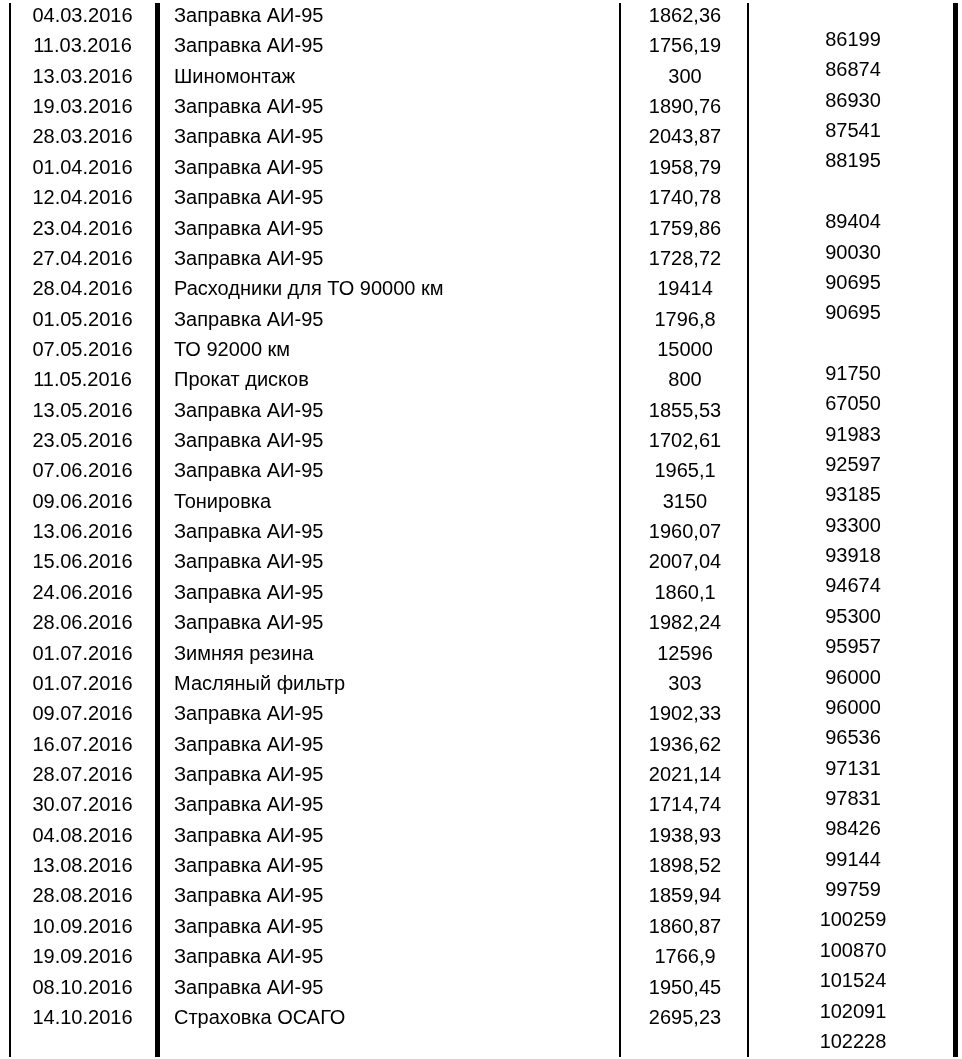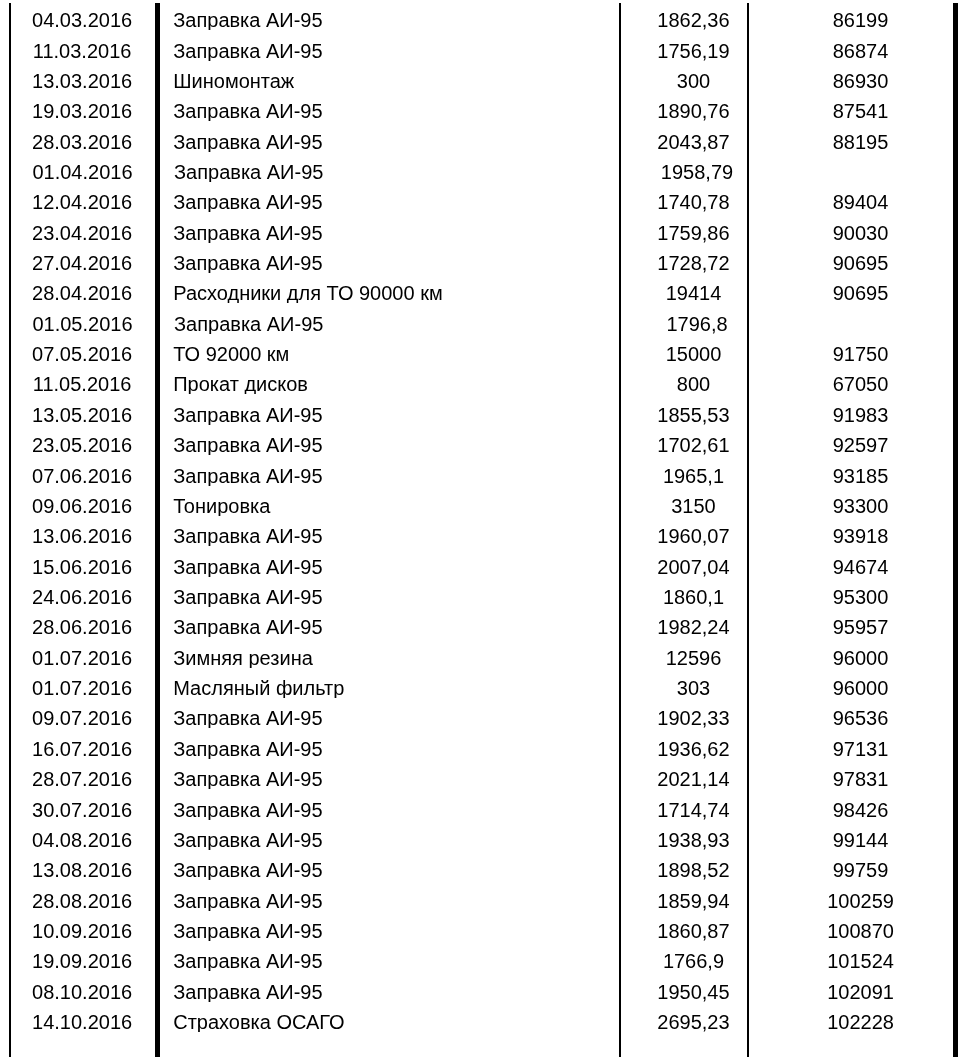--- a/index.html
+++ b/index.html
@@ -32,47 +32,47 @@
 
   .rows {
     position: absolute;
     top: 5px;
     left: 0;
     right: 0;
   }
   .row {
     display: flex;
     height: 30.36px;
-    align-items: center;
     font-size: 20px;
     line-height: 1;
     white-space: nowrap;
   }
   .cell { box-sizing: border-box; }
   .cell.date {
     width: 145px;
     margin-left: 10px;
     text-align: center;
   }
   .cell.desc {
     width: 459px;
     margin-left: 5px;
     padding-left: 14px;
     text-align: left;
     overflow: hidden;
   }
   .cell.amount {
     width: 128px;
-    margin-left: 14px;
+    margin-left: 2px;
     text-align: center;
   }
   .cell.odo {
     width: 204px;
     margin-left: 2px;
     text-align: center;
+    margin-top: 24px;
   }
 </style>
 </head>
 <body>
 
 <div class="page">
   <div class="vline thin vl-left"></div>
   <div class="vline thick vl-date-desc"></div>
   <div class="vline thin vl-desc-amt"></div>
   <div class="vline thin vl-amt-odo"></div>

